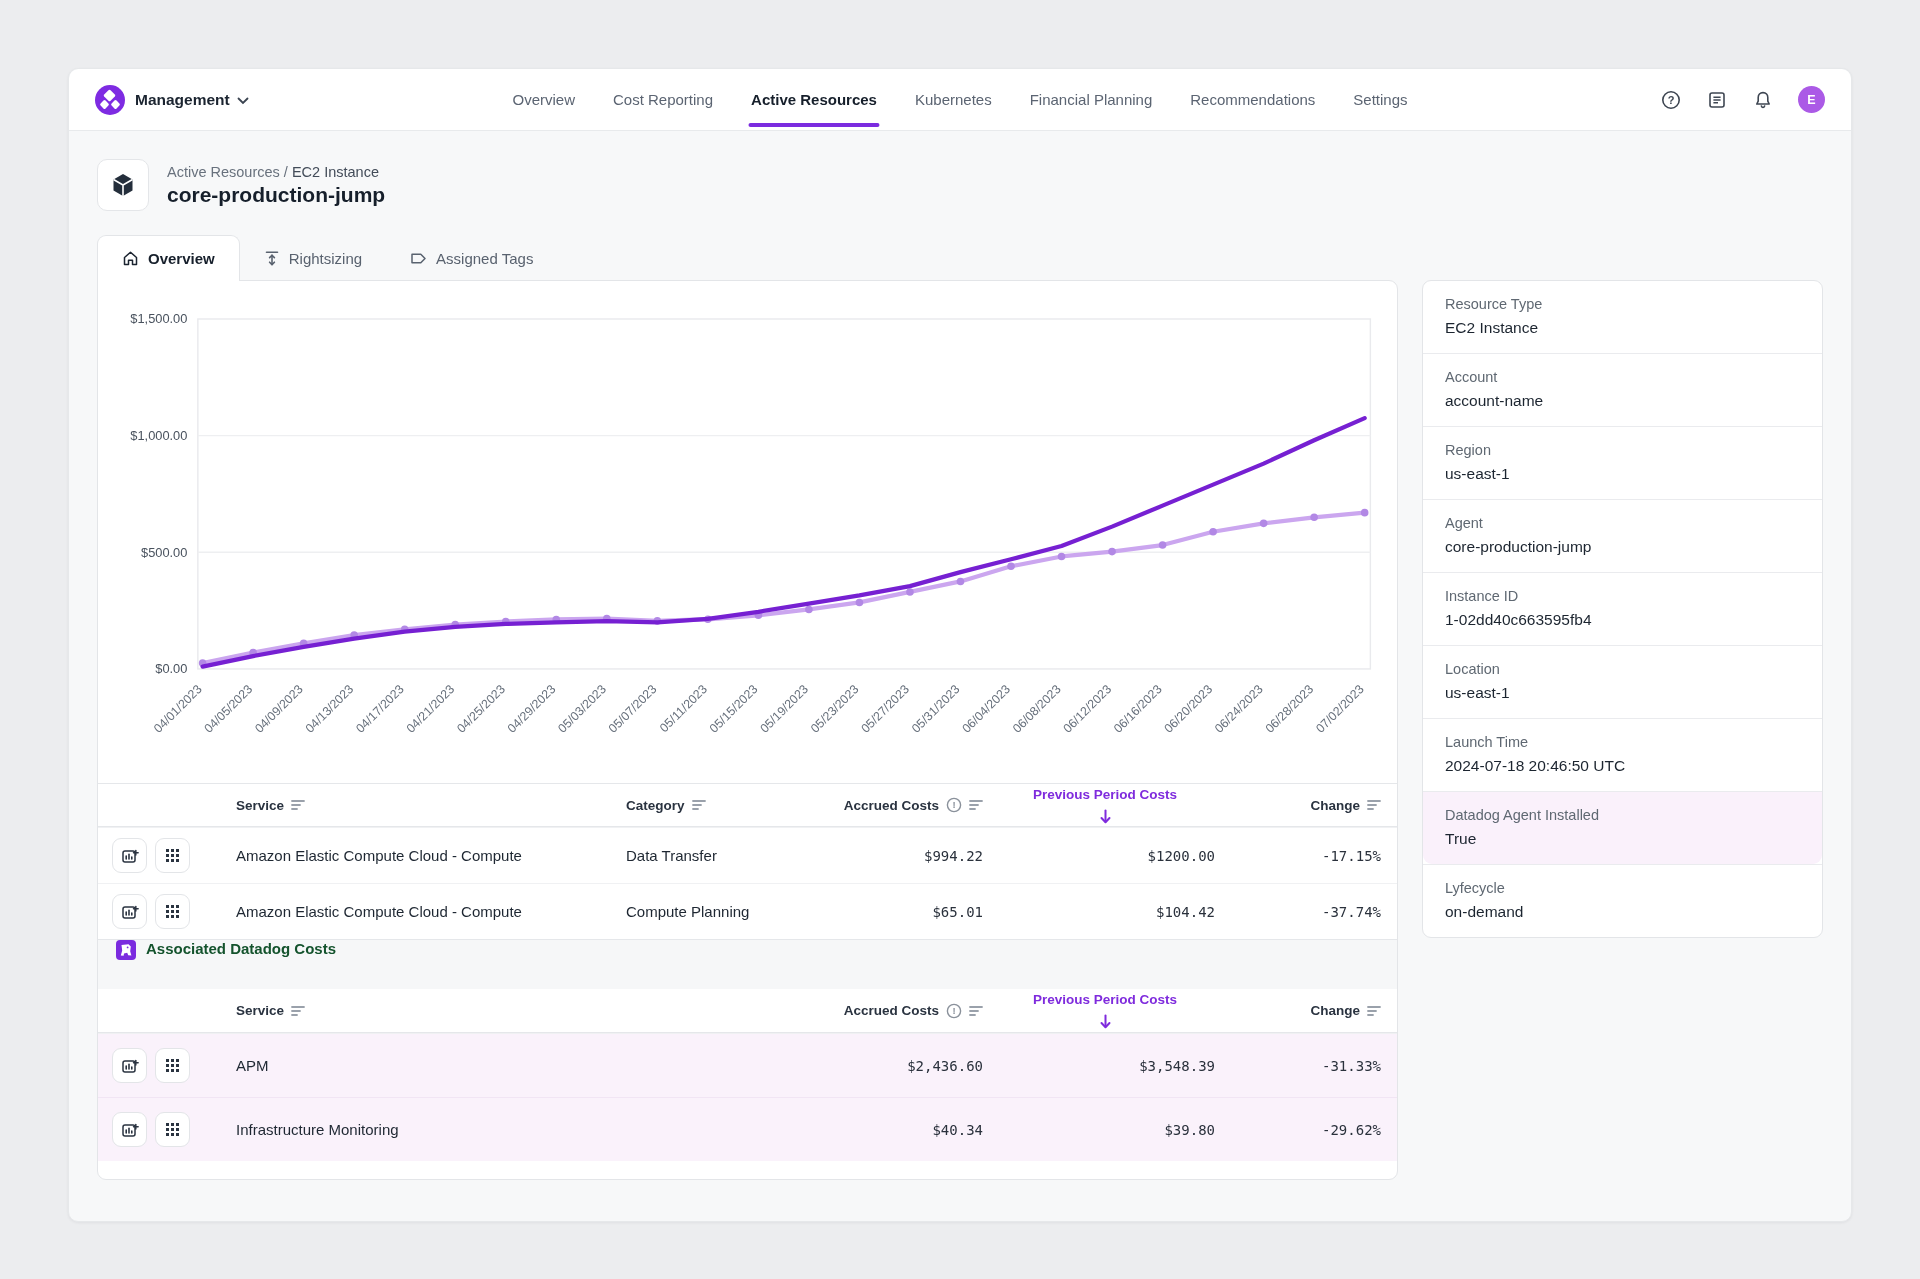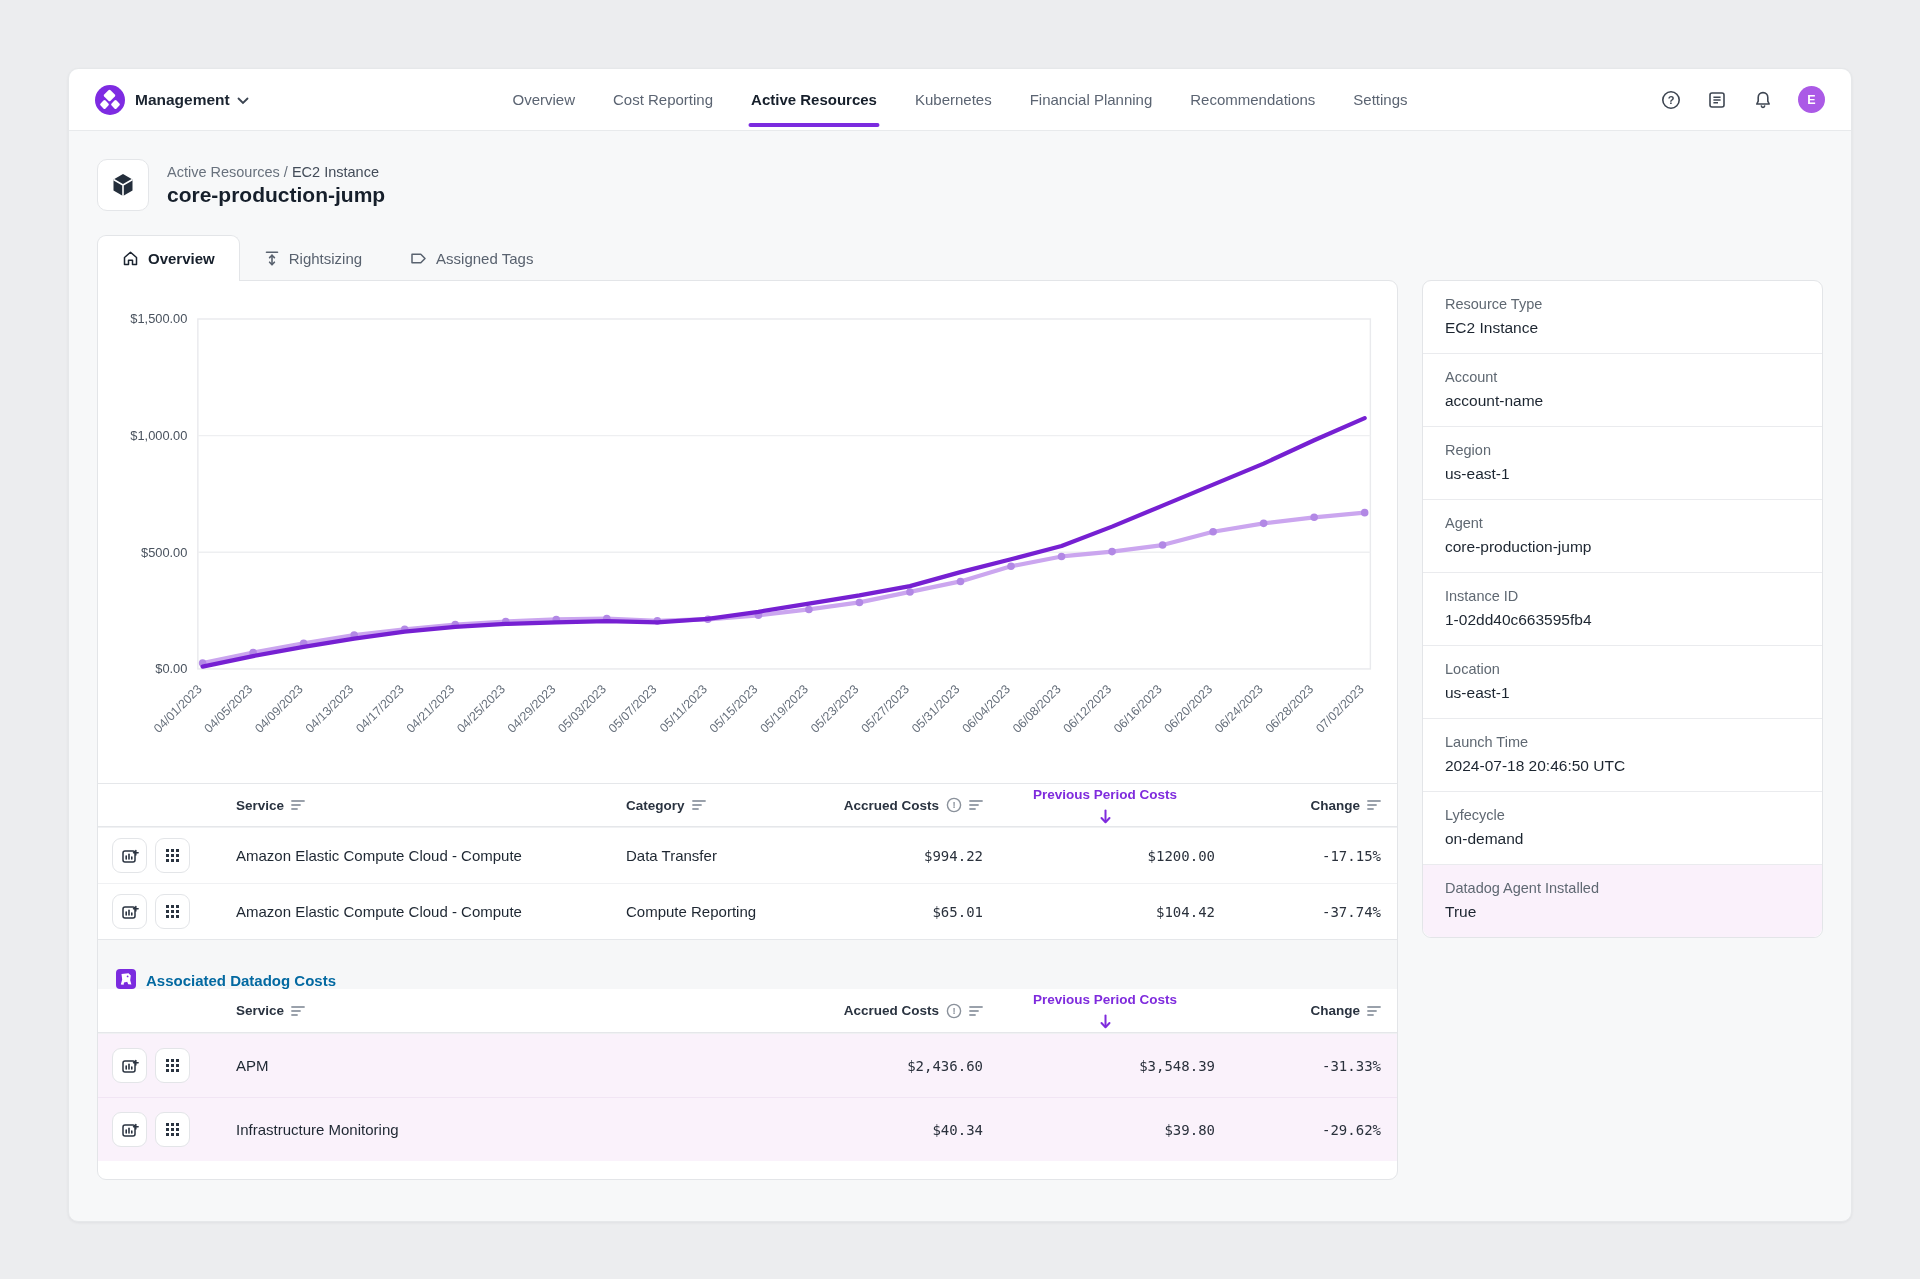--- a/index.html
+++ b/index.html
@@ -71,22 +71,22 @@
                 display:flex; align-items:center; justify-content:center; cursor:pointer; }
   .cell-l { padding-left:20px; display:flex; align-items:center; gap:7px; }
   .cell-l.cat { padding-left:12px; }
   .cell-r { text-align:right; padding-right:12px; display:flex; justify-content:flex-end; align-items:center; gap:7px; }
   .cell-r.last { padding-right:16px; }
   .mono { font-family:"DejaVu Sans Mono", monospace; font-size:14px; color:#2A313C; }
   .hdr-purple { color:#7F2BDD;flex-direction:column; }
   .sort-ic, .info-ic { display:inline-flex; }
 
   .dd-section-head { height:50px; background:#F6F7F8; border-top:1px solid #E5E7EA;
-                     display:flex; align-items:flex-end; gap:10px; padding-left:18px;
-                     font-size:15px; font-weight:700; color:#0369a1; }
+                     display:flex; align-items:flex-start; gap:10px; padding-left:18px;
+                     font-size:15px; font-weight:700; color:#14532d; }
   .dd-logo { width:20px; height:20px; border-radius:4px; background:#7B2BDF; display:flex;
              align-items:center; justify-content:center; }
 
   
   .details { width:401px; background:#fff; border:1px solid #E3E5E8; border-radius:9px; }
   .field { padding:15px 22px 16px 22px; border-top:1px solid #EAEBEE; }
   .field:first-child { border-top:none; }
   .field .lbl { font-size:14.5px; color:#5F6872; }
   .field .val { margin-top:7px; font-size:15.5px; color:#1C2530; }
   .field.highlight { background:#FAF1FB; border-radius:0 0 9px 9px; }
@@ -359,21 +359,21 @@
                       <rect x="6" y="6" width="3" height="3"></rect>
                       <rect x="11" y="6" width="3" height="3"></rect>
                       <rect x="1" y="11" width="3" height="3"></rect>
                       <rect x="6" y="11" width="3" height="3"></rect>
                       <rect x="11" y="11" width="3" height="3"></rect>
                     </g>
                   </svg>
               </span>
             </div>
             <div class="cell-l">Amazon Elastic Compute Cloud - Compute</div>
-            <div class="cell-l cat">Compute Reporting</div>
+            <div class="cell-l cat">Compute Planning</div>
             <div class="cell-r mono">$65.01</div>
             <div class="cell-r mono">$104.42</div>
             <div class="cell-r last mono">-37.74%</div>
           </div>
         </div>
 
         <div class="dd-section-head">
           <span class="dd-logo">
             <svg width="14" height="14" viewBox="0 0 14 14">
                 <path d="M2.5 2 L9.5 1.2 L11.8 3.4 L11.2 8.2 L12.4 12.6 L9.2 12.2 L8.2 9.8 L5 10.4 L4.6 12.8 L1.8 12.4 L3.2 7.4 Z" fill="#fff"></path>
@@ -515,24 +515,24 @@
             <div class="val">1-02dd40c663595fb4</div>
           </div>
           <div class="field">
             <div class="lbl">Location</div>
             <div class="val">us-east-1</div>
           </div>
           <div class="field">
             <div class="lbl">Launch Time</div>
             <div class="val">2024-07-18 20:46:50 UTC</div>
           </div>
-          <div class="field">
-            <div class="lbl">Lyfecycle</div>
-            <div class="val">on-demand</div>
-          </div>
           <div class="field highlight">
             <div class="lbl">Datadog Agent Installed</div>
             <div class="val">True</div>
+          </div>
+          <div class="field">
+            <div class="lbl">Lyfecycle</div>
+            <div class="val">on-demand</div>
           </div>
         </aside>
     </div>
   </div>
 </div>
 
 </body></html>

